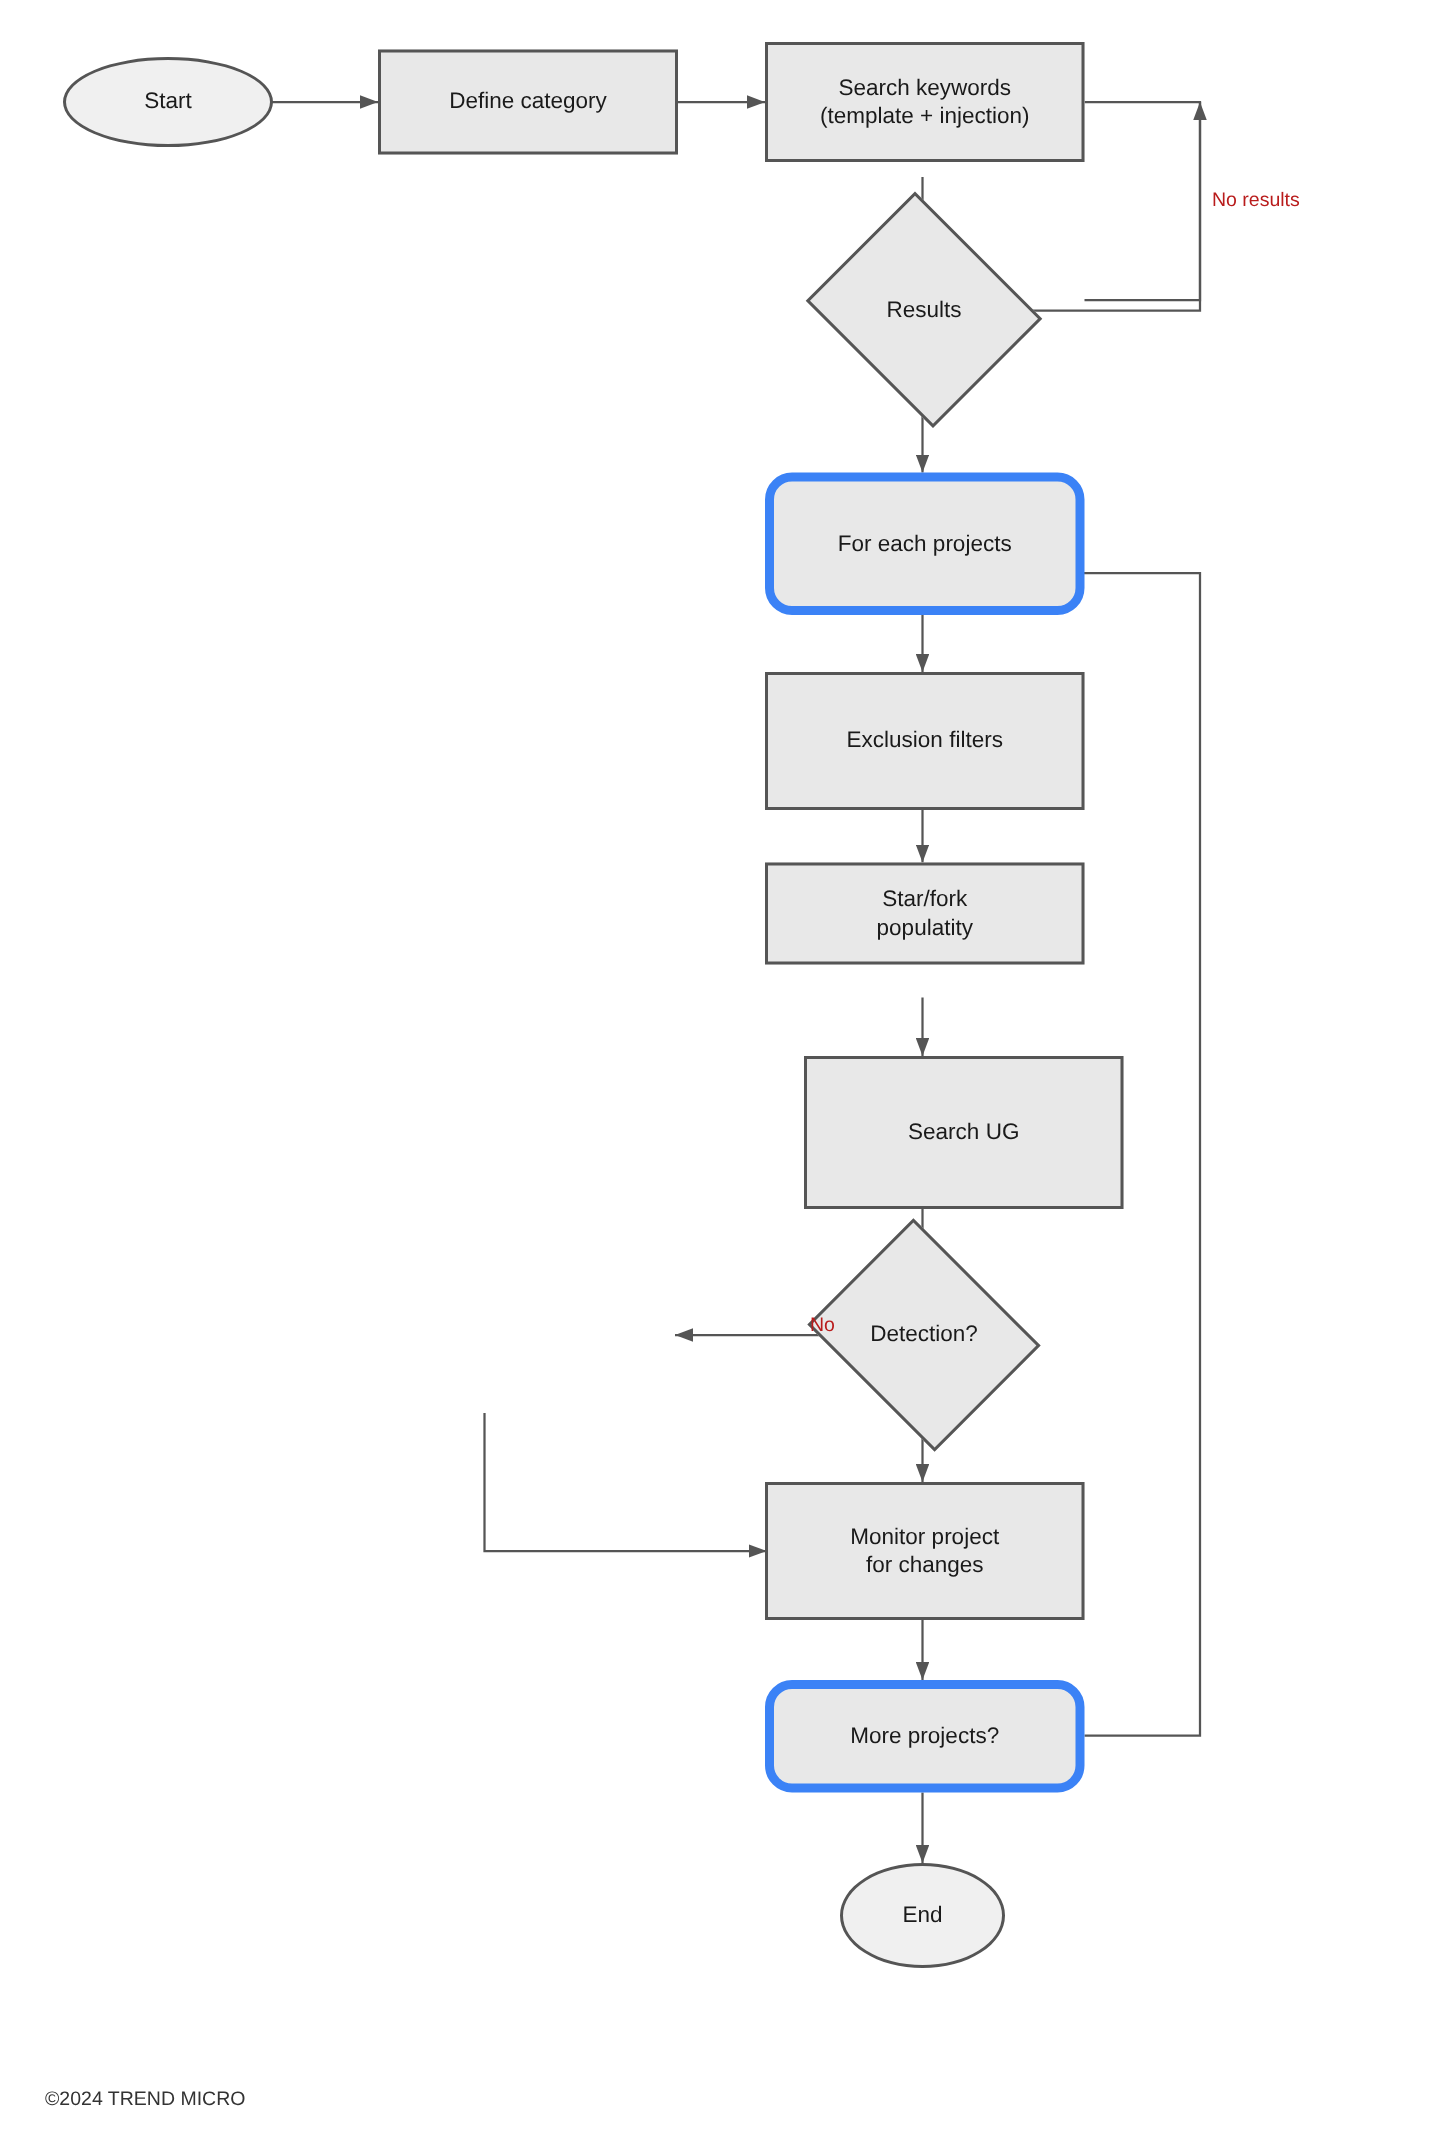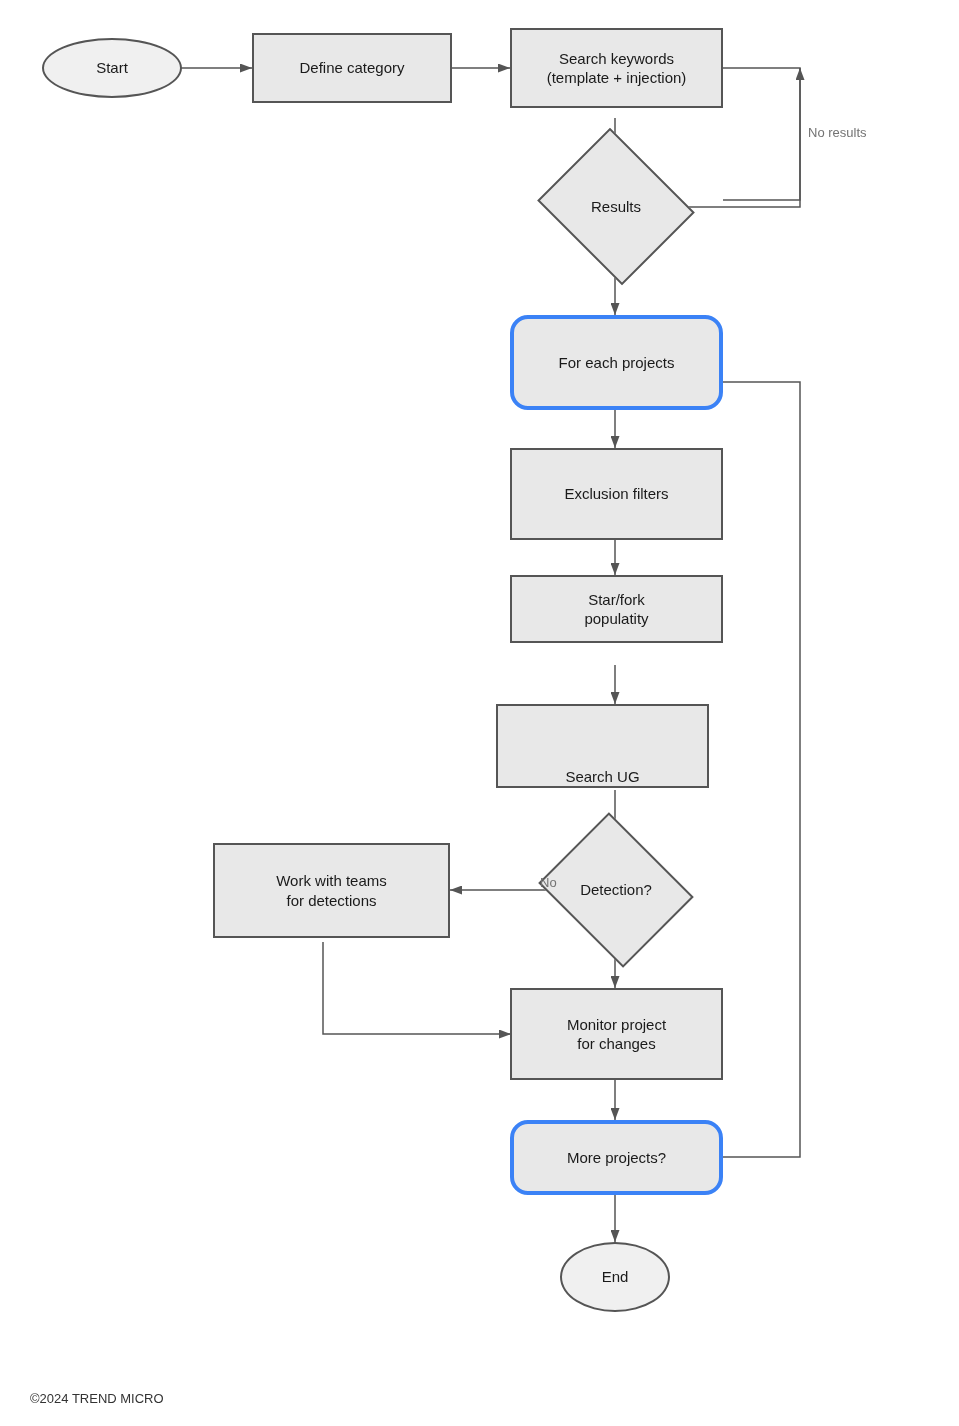--- a/index.html
+++ b/index.html
@@ -47,21 +47,21 @@
     }
 
     
     .rectangle {
       border: 2px solid #555;
       background: #e8e8e8;
     }
 
     
     .rounded-rect {
-      border: 4px solid #3b82f6;
+      border: 6px solid #3b82f6;
       border-radius: 18px;
       background: #e8e8e8;
     }
 
     
     .diamond-wrapper {
       position: absolute;
       display: flex;
       align-items: center;
       justify-content: center;
@@ -87,21 +87,21 @@
       position: absolute;
       bottom: 20px;
       left: 30px;
       font-size: 13px;
       color: #333;
     }
 
     .arrow-label {
       position: absolute;
       font-size: 13px;
-      color: #737373;
+      color: #b91c1c;
     }
   </style>
 </head>
 <body>
 
 <div class="diagram-container">
 
   <svg class="arrows-svg">
     <defs>
       <marker id="arrowhead" markerWidth="8" markerHeight="6" refX="8" refY="3" orient="auto">
@@ -171,36 +171,33 @@
   </div>
 
   <div class="shape rectangle" style="left:510px; top:448px; width:213px; height:92px;">
     <span>Exclusion filters</span>
   </div>
 
   <div class="shape rectangle" style="left:510px; top:575px; width:213px; height:68px;">
     <span>Star/fork<br>populatity</span>
   </div>
 
-  <div class="shape rectangle" style="left:496px; top:704px; width:213px; height:84px;align-items:flex-end;">
+  <div class="shape rectangle" style="left:536px; top:704px; width:213px; height:102px;">
     <span>Search UG</span>
   </div>
 
   <div class="diamond-wrapper" style="left:556px; top:840px; width:120px; height:100px;">
     <div class="diamond"></div>
     <span class="diamond-text">Detection?</span>
   </div>
 
   <div class="arrow-label" style="left:500px; top:875px;margin-left:40px;">
     <span>No</span>
   </div>
 
-  <div class="shape rectangle" style="left:213px; top:843px; width:237px; height:95px;">
-    <span>Work with teams<br>for detections</span>
-  </div>
 
   <div class="shape rectangle" style="left:510px; top:988px; width:213px; height:92px;">
     <span>Monitor project<br>for changes</span>
   </div>
 
   <div class="shape ellipse" style="left:560px; top:1242px; width:110px; height:70px;">
     <span>End</span>
   </div>
 
   <div class="shape rounded-rect" style="left:510px; top:1120px; width:213px; height:75px;">

